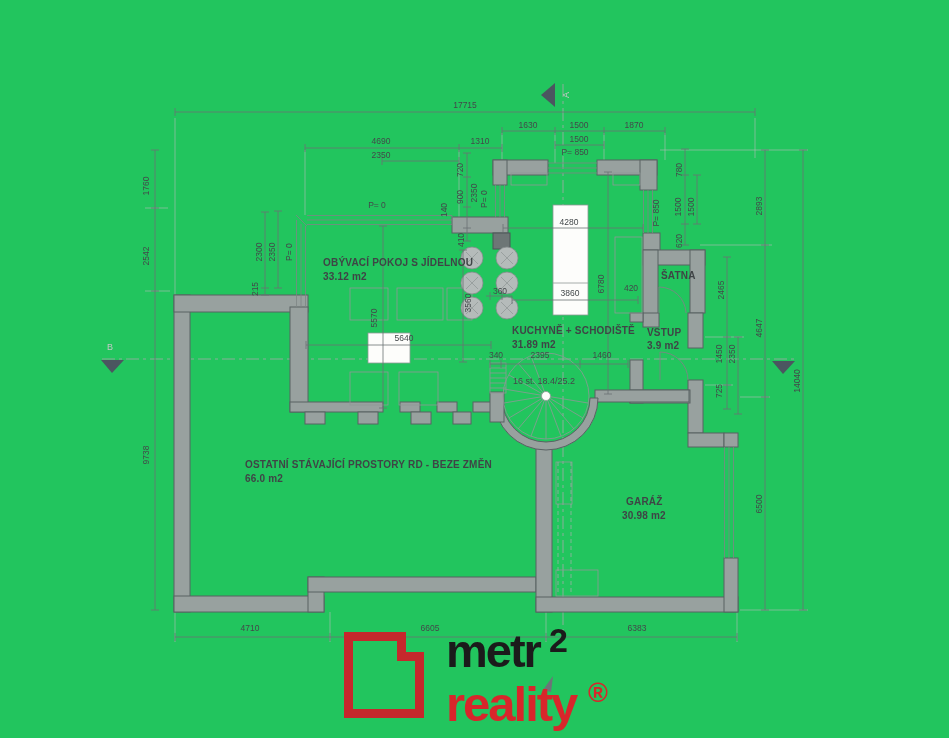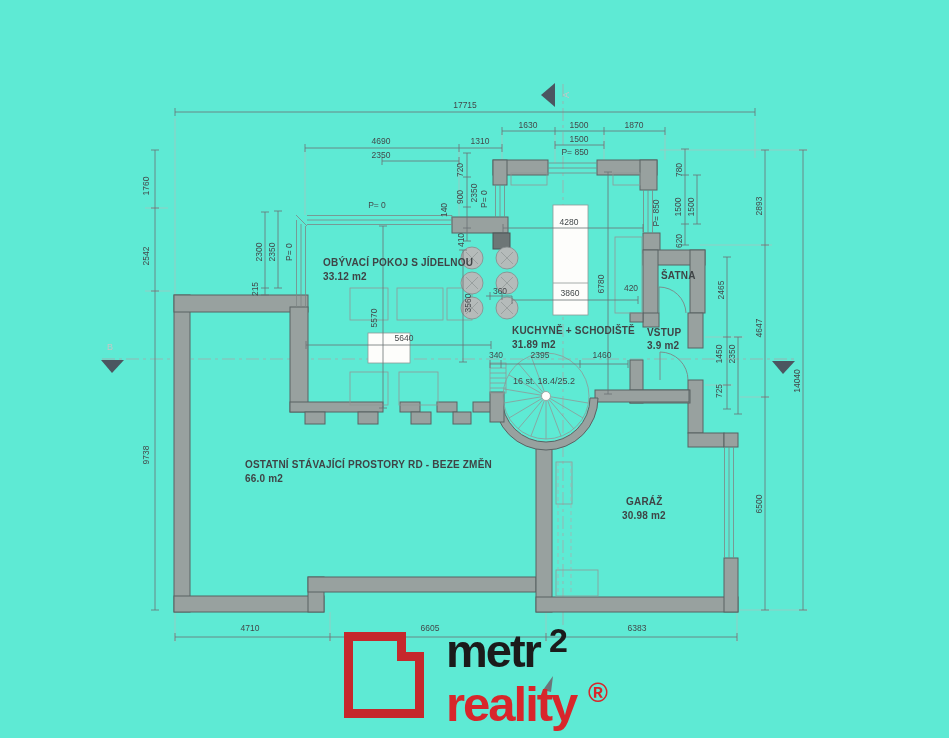--- a/index.html
+++ b/index.html
@@ -1,16 +1,16 @@
 <!DOCTYPE html>
 <html><head>
 <meta charset="utf-8">
 <style>
   html,body{margin:0;padding:0;background:#e8e8e6;}
-  #page{width:949px;height:738px;position:relative;background:#5eead4;overflow:hidden;
+  #page{width:949px;height:738px;position:relative;background:#22c55e;overflow:hidden;
         font-family:"Liberation Sans", sans-serif;}
   svg{position:absolute;left:0;top:0;}
   .dim{font-size:8.5px;fill:#43484a;}
   .dimline{stroke:#6b7273;stroke-width:0.7;fill:none;}
   .dimline line{stroke:#6b7273;stroke-width:0.8;}
   .ext{stroke:#b7bcbb;stroke-width:0.6;fill:none;}
   .wall{fill:#98a19f;stroke:#596263;stroke-width:1;}
   .wall-dark{fill:#6d7676;stroke:#4c5556;stroke-width:1;}
   .win{stroke:#7d8585;stroke-width:0.8;fill:none;}
   .thin{stroke:#8f9897;stroke-width:0.8;fill:none;}

